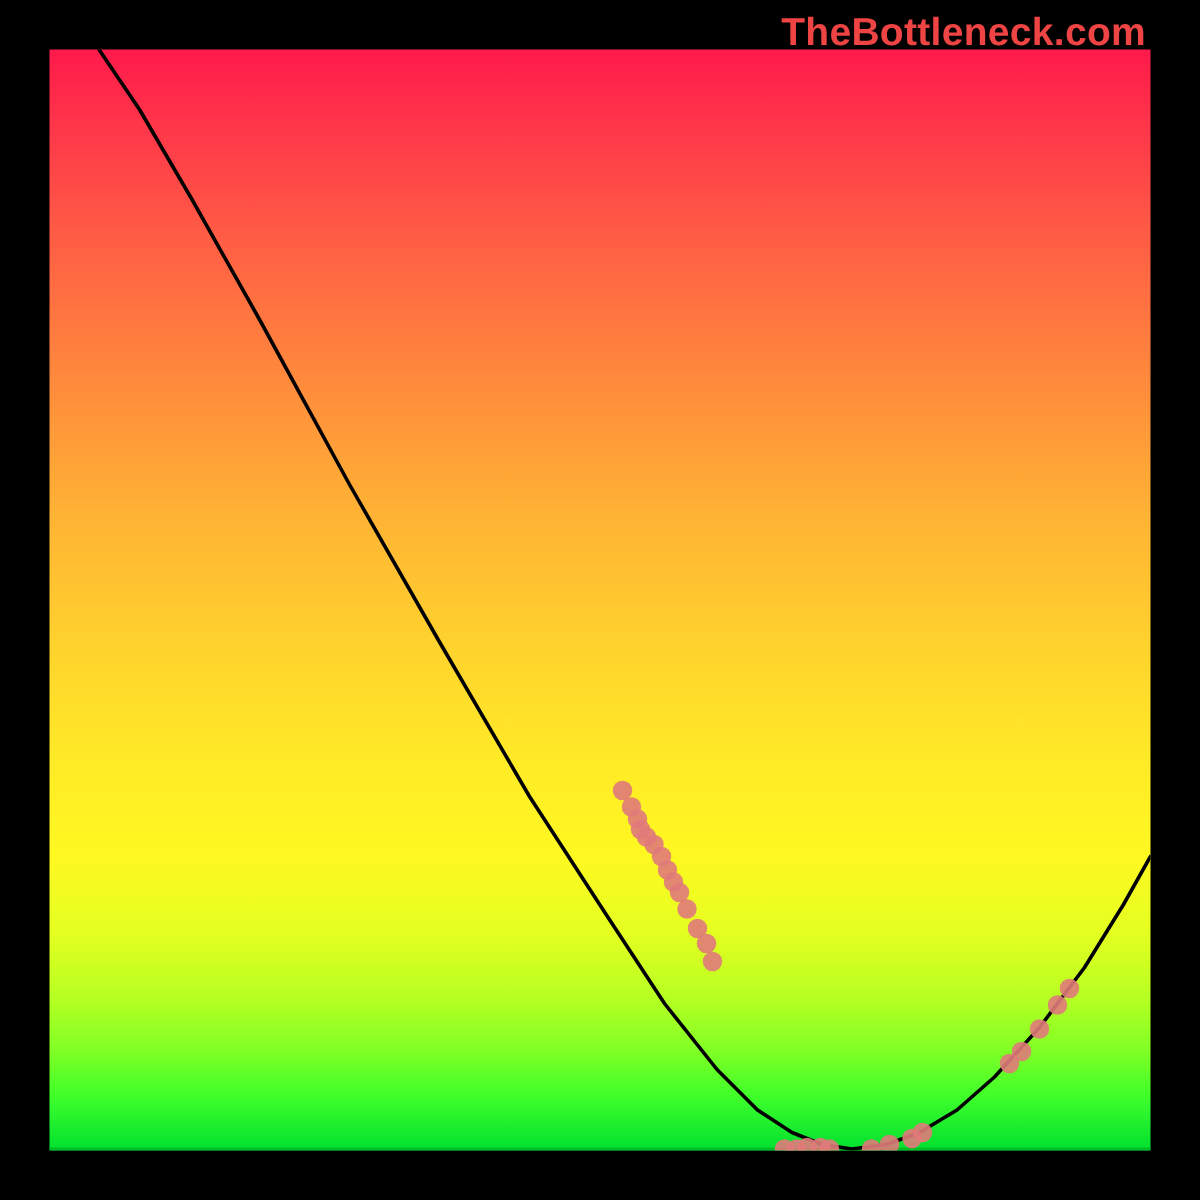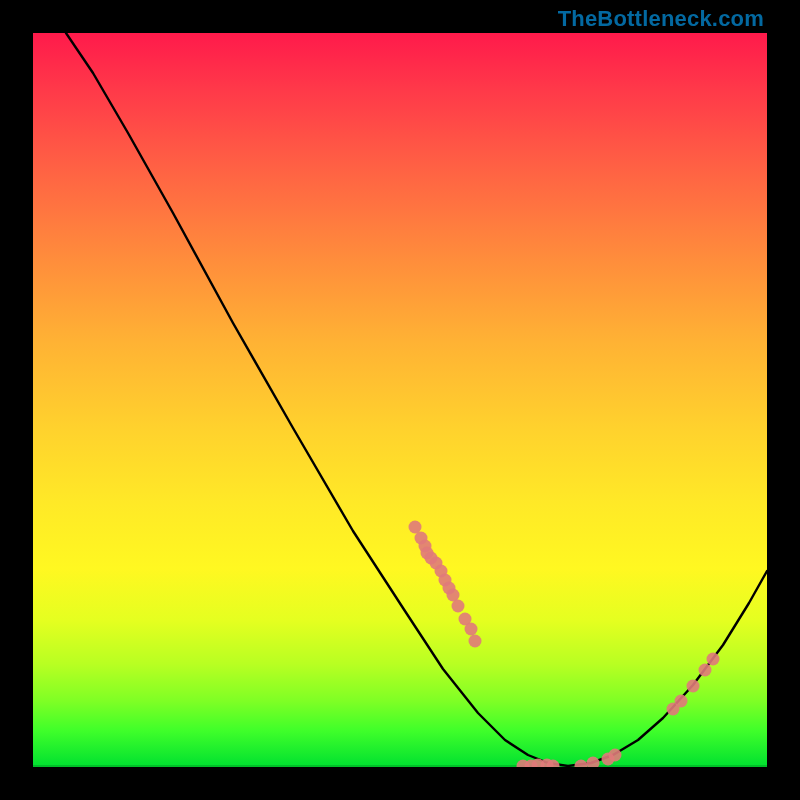--- a/index.html
+++ b/index.html
@@ -45,22 +45,22 @@
   }
   .plot svg {
     position: absolute;
     top: 0;
     left: 0;
   }
   .watermark {
     position: absolute;
     top: 6px;
     right: 36px;
-    color: #0369a1;
-    font-size: 22px;
+    color: #ef4444;
+    font-size: 26px;
     font-weight: 600;
     letter-spacing: 0.2px;
   }
 </style>
 </head>
 <body>
 
 <div class="frame">
   <div class="watermark">TheBottleneck.com</div>
   <div class="plot">

